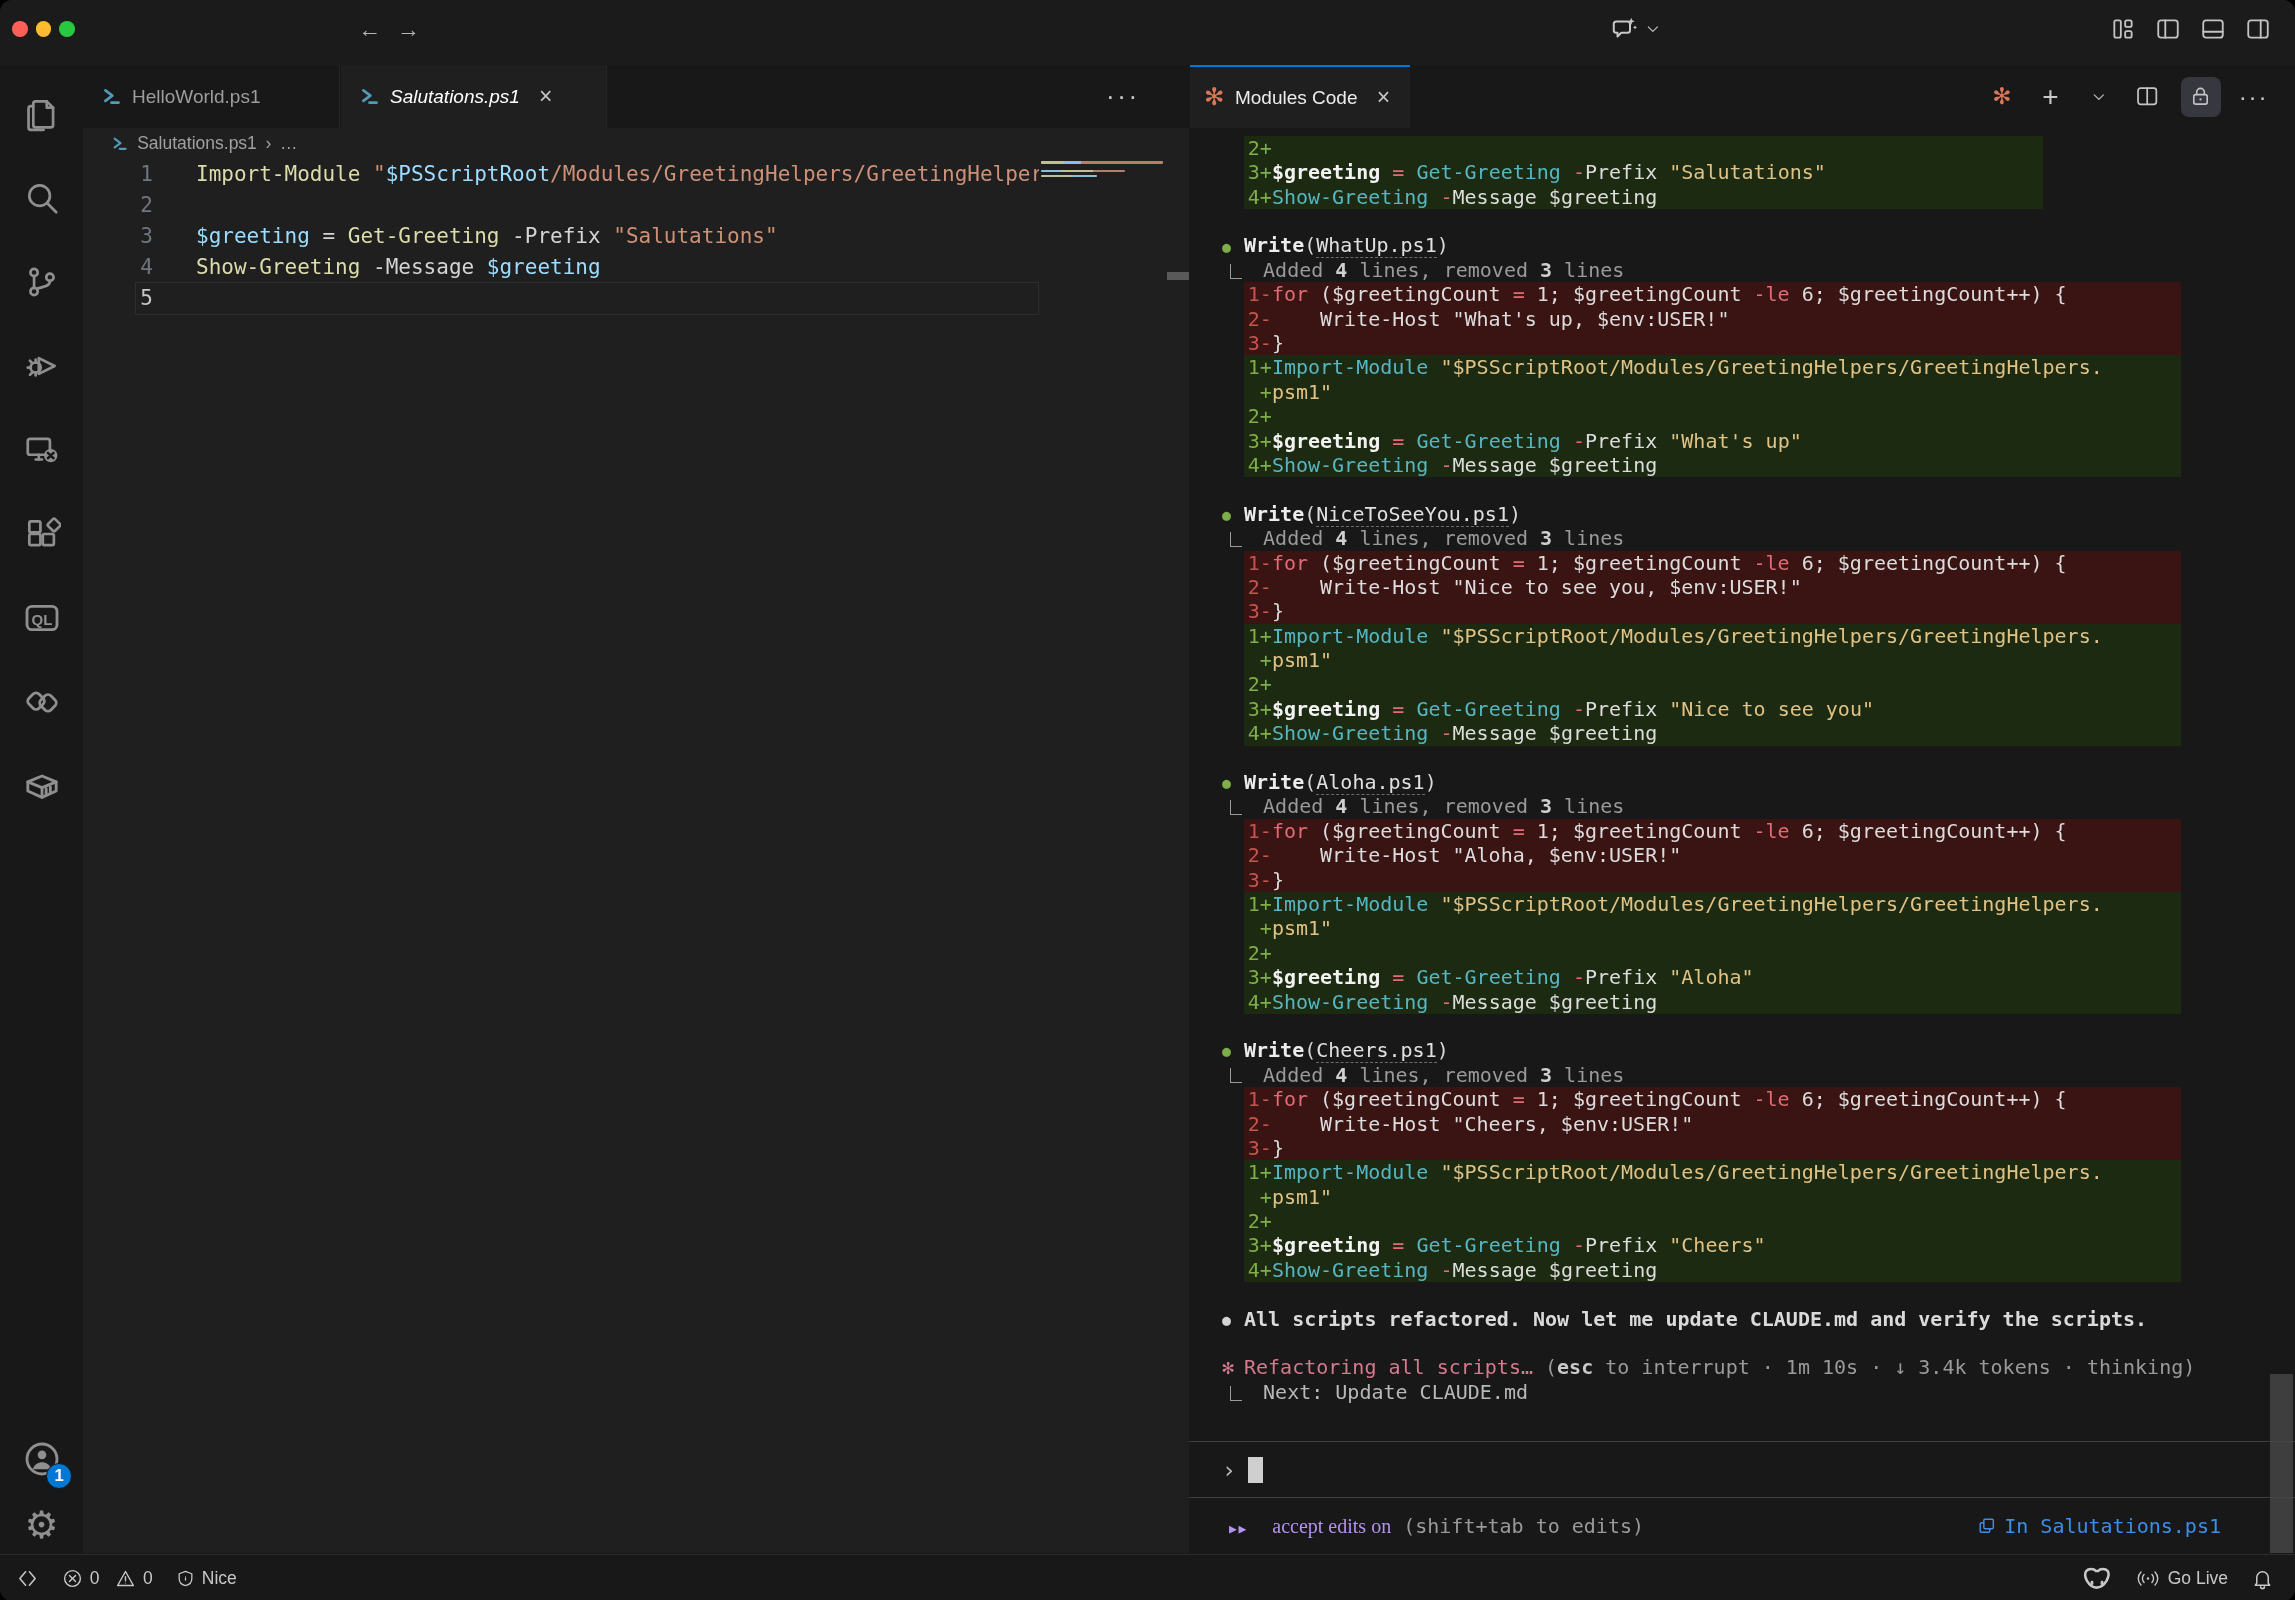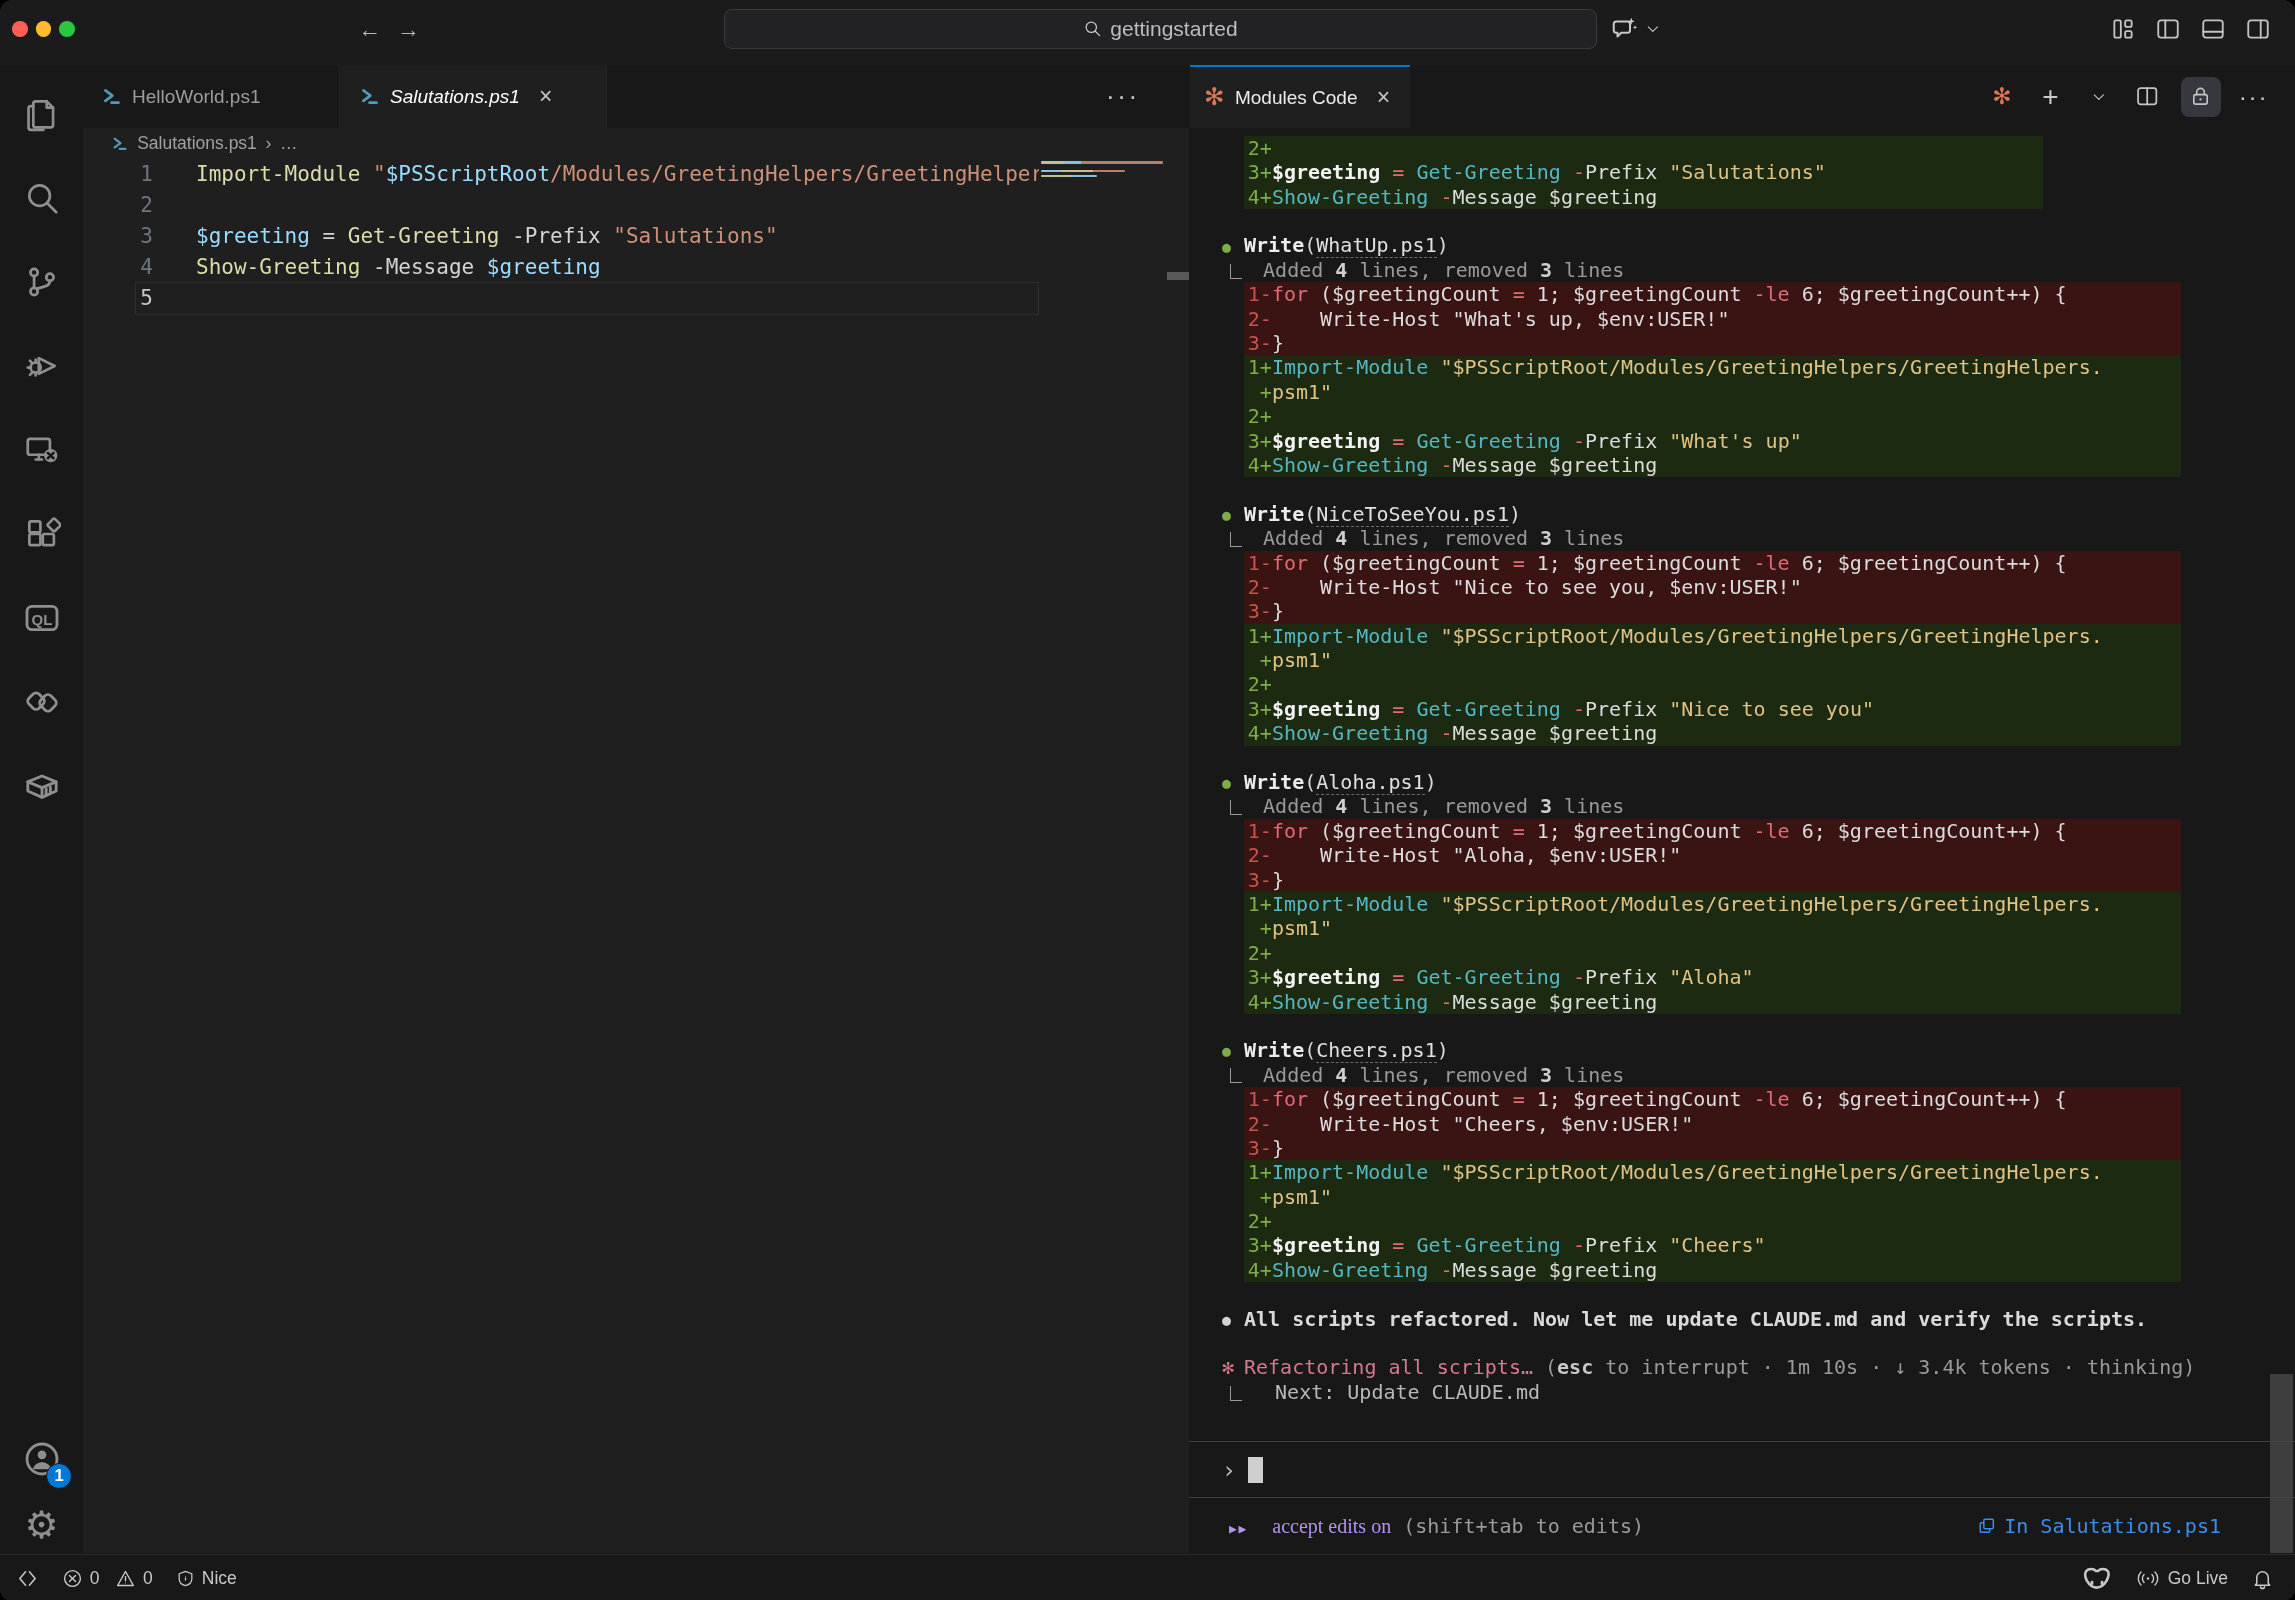--- a/index.html
+++ b/index.html
@@ -84,21 +84,21 @@
   .drow{height:24.4px;line-height:24.4px;padding-left:3.5px;}
   .dnum{display:inline-block;width:12.2px;text-align:right;}
   .dsign{display:inline-block;width:12.2px;text-align:center;}
   .add .dnum,.add .dsign{color:#7fae48;}
   .del .dnum,.del .dsign{color:#c5554e;}
   .tk-w{color:#dcdcdc;} .tk-wb{color:#f2f2f2;font-weight:bold;} .tk-c{color:#56b6c2;} .tk-y{color:#e0c285;} .tk-p{color:#e06c75;}
   .textrow{color:#dadada;font-weight:bold;}
   .spinrow .star{color:#d57a8d;display:inline-block;width:22px;}
   .spinrow .pink{color:#d57a8d;}
   .spinrow .gray{color:#9a9a9a;} .spinrow b{color:#c9c9c9;}
-  .sub{color:#b8b8b8;margin-left:12px;}
+  .sub{color:#b8b8b8;}
   .inputarea{position:absolute;left:0;right:0;bottom:0;height:112px;border-top:0.9px solid #3f3f3f;}
   .promptrow{height:56px;display:flex;align-items:center;padding-left:33px;border-bottom:0.9px solid #3f3f3f;}
   .promptchar{color:#b8b8b8;font-size:23px;}
   .cursorblock{width:15px;height:26px;background:#cfcfcf;margin-left:12.2px;}
   .footerrow{height:55px;display:flex;align-items:center;justify-content:space-between;padding:0 74px 0 40px;font-size:20px;}
   .chev2{color:#b392f0;font-size:13px;letter-spacing:1.7px;margin-right:12.2px;}
   .mode{color:#b392f0;font-family:Liberation Serif, serif;}
   .hint{color:#9a9a9a;}
   .ctx{color:#3b8eea;display:flex;align-items:center;gap:8.7px;}
   .pscroll{position:absolute;right:1.7px;top:1246px;width:23px;height:201px;background:#454545;opacity:.85;}
@@ -118,27 +118,20 @@
 
   <div class="titlebar">
     <div class="lights">
       <div class="light l-red"></div>
       <div class="light l-yellow"></div>
       <div class="light l-green"></div>
     </div>
     <div class="navarrows">
       <span>←</span>
       <span>→</span>
-    </div>
-    <div class="searchbar">
-      <svg class="icon-s" width="19" height="19" viewBox="0 0 24 24">
-          <circle cx="10.5" cy="10.5" r="6.5"></circle>
-          <line x1="15.5" y1="15.5" x2="21" y2="21"></line>
-        </svg>
-      <span>gettingstarted</span>
     </div>
     <div class="chatbtn">
       <svg class="icon-s" width="30" height="30" viewBox="0 0 24 24">
         <path d="M5 6h9a2 2 0 0 1 2 2v5a2 2 0 0 1-2 2H9l-3 3v-3H5a2 2 0 0 1-2-2V8a2 2 0 0 1 2-2z"></path>
         <path d="M17 3l.8 2 2 .8-2 .8-.8 2-.8-2-2-.8 2-.8z" fill="#c8c8c8" stroke="none"></path>
         <path d="M20 9l.5 1.2 1.2.5-1.2.5-.5 1.2-.5-1.2-1.2-.5 1.2-.5z" fill="#c8c8c8" stroke="none"></path>
       </svg>
       <svg class="icon-s" width="15.7" height="15.7" viewBox="0 0 24 24">
           <polyline points="5,9 12,16 19,9"></polyline>
         </svg>

